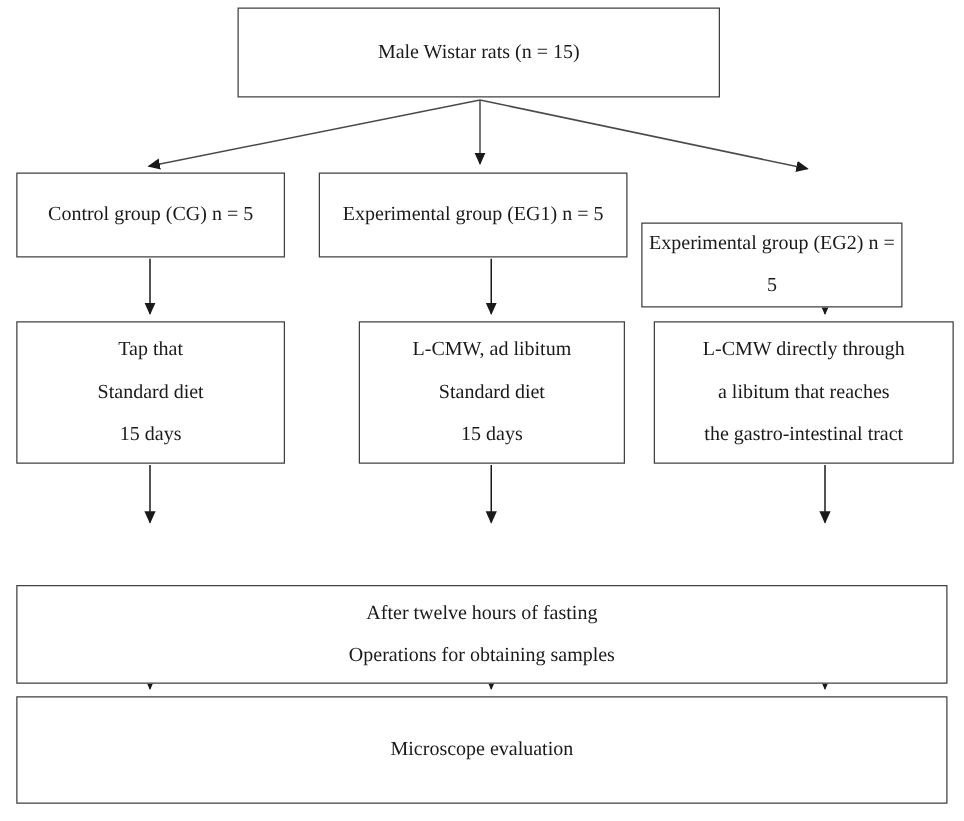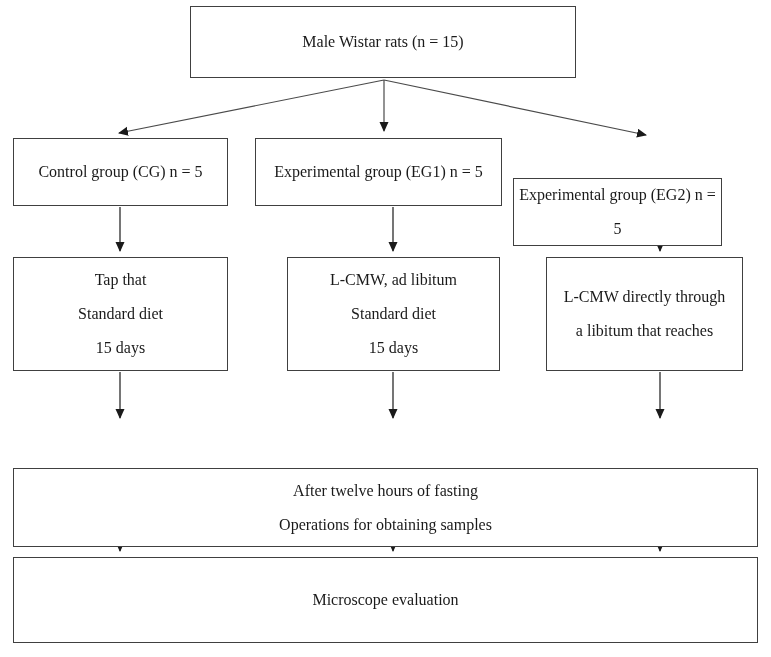--- a/index.html
+++ b/index.html
@@ -33,21 +33,21 @@
     display: block;
     line-height: 34px;
   }
   
   .n-population  { left: 190px; top: 6px;   width: 386px; height: 72px; }
   .n-cg          { left: 13px;  top: 138px; width: 215px; height: 68px; }
   .n-eg1         { left: 255px; top: 138px; width: 247px; height: 68px; }
   .n-eg2         { left: 513px; top: 138px; width: 209px; height: 68px; margin-top: 40px; }
   .n-cg-diet     { left: 13px;  top: 257px; width: 215px; height: 114px; }
   .n-eg1-diet    { left: 287px; top: 257px; width: 213px; height: 114px; }
-  .n-eg2-diet    { left: 546px; top: 257px; width: 197px; height: 114px; }
+  .n-eg2-diet    { left: 523px; top: 257px; width: 240px; height: 114px; }
   .n-fasting     { left: 13px;  top: 424px; width: 745px; height: 79px; margin-top: 44px; }
   .n-microscope  { left: 13px;  top: 557px; width: 745px; height: 86px; }
 
   .arrow-layer {
     position: absolute;
     left: 0; top: 0;
     width: 771px;
     height: 657px;
     pointer-events: none;
   }
@@ -113,20 +113,21 @@
 
   <div class="node n-eg1-diet">
     <span class="line">L-CMW, ad libitum</span>
     <span class="line">Standard diet</span>
     <span class="line">15 days</span>
   </div>
 
   <div class="node n-eg2-diet">
     <span class="line">L-CMW directly through</span>
     <span class="line">a libitum that reaches</span>
+    <span class="line">the gastro-intestinal tract</span>
   </div>
 
   <div class="node n-fasting">
     <span class="line">After twelve hours of fasting</span>
     <span class="line">Operations for obtaining samples</span>
   </div>
 
   <div class="node n-microscope">
     <span class="line">Microscope evaluation</span>
   </div>

